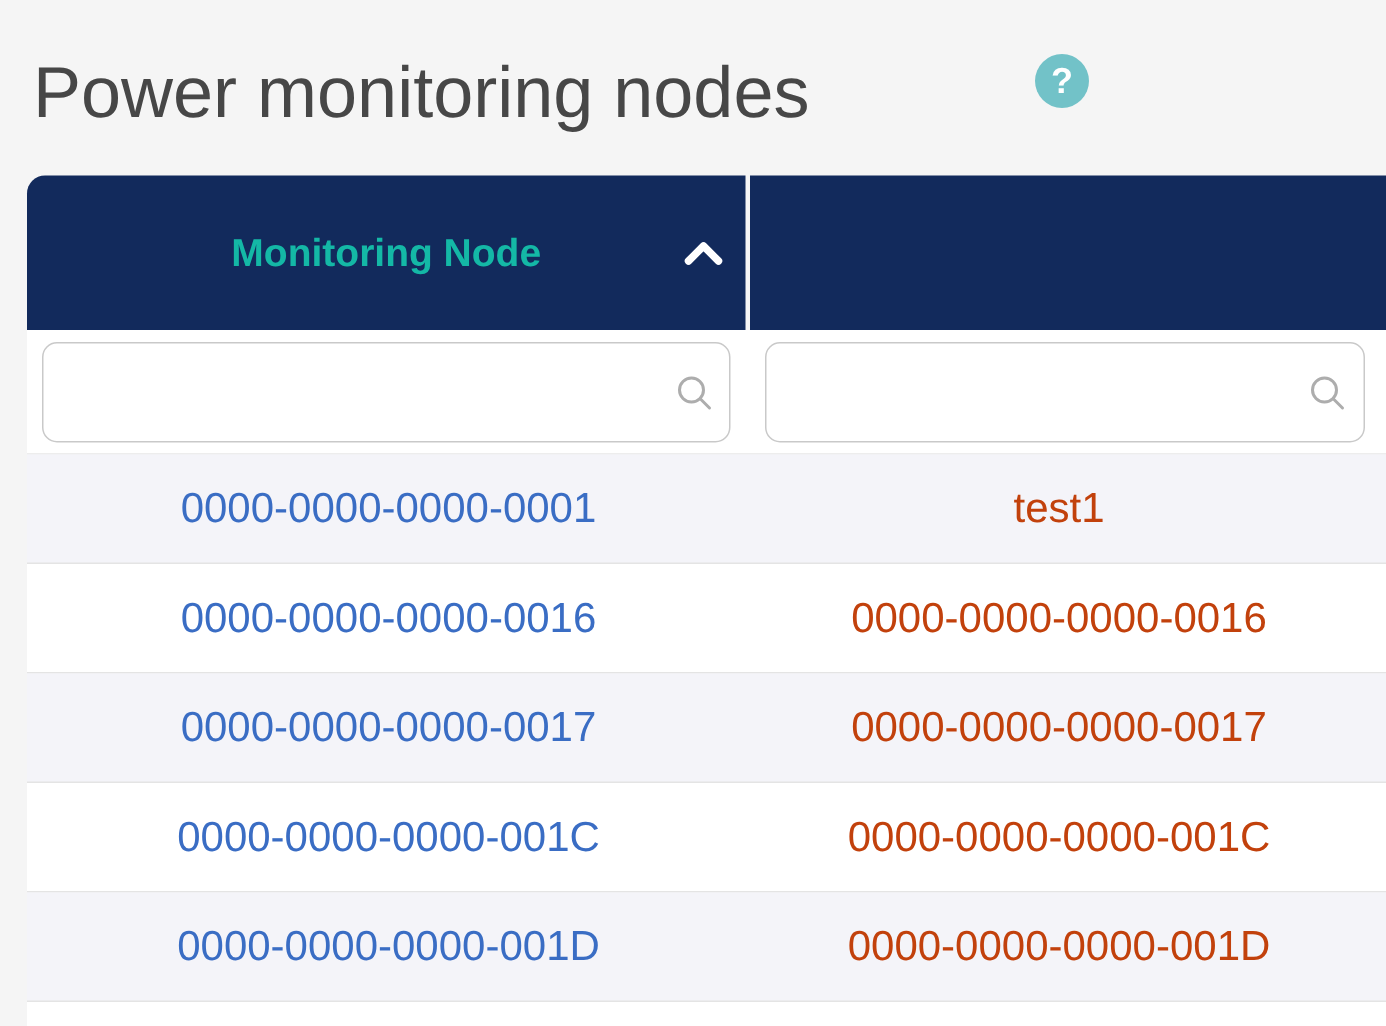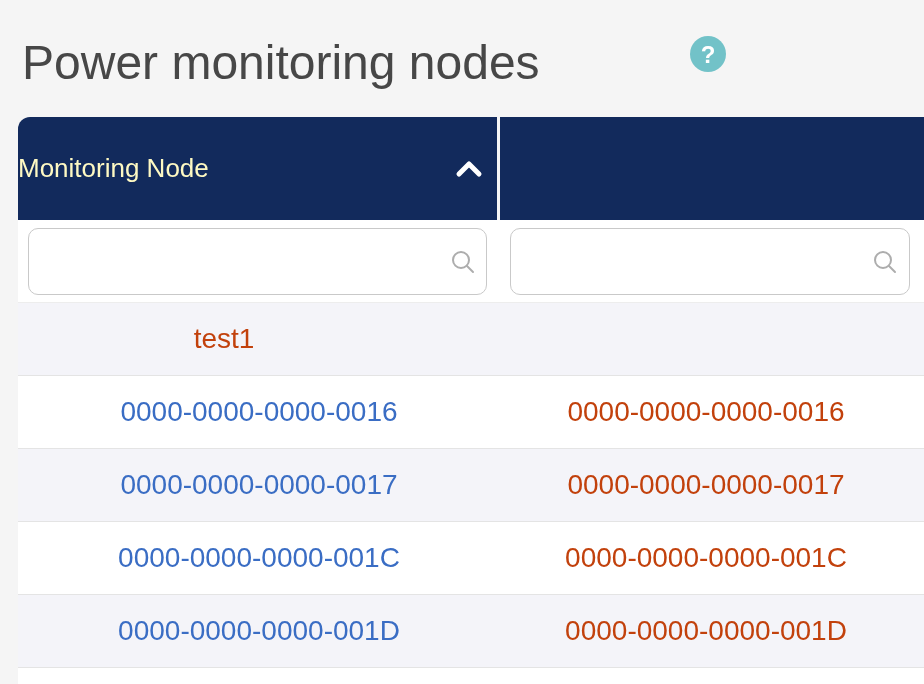--- a/index.html
+++ b/index.html
@@ -50,24 +50,25 @@
     width: 906px;
     height: 567px;
   }
   .thead {
     display: flex;
     height: 103px;
     gap: 3px;
   }
   .th {
     background: #122a5c;
-    color: #fef9c3;
+    color: #14b8a6;
     display: flex;
     align-items: center;
-    font-weight: 400;
+    justify-content: center;
+    font-weight: 700;
     font-size: 26px;
     position: relative;
     cursor: pointer;
   }
   .th-1 { width: 479px; border-top-left-radius: 12px; }
   .th-2 { width: 412px; }
   .th-3 { flex: 1; cursor: default; }
   .sort-icon {
     position: absolute;
     right: 14px;
@@ -160,20 +161,21 @@
     </svg>
     <input class="filter-input filter-input-2" type="text" value="" style="">
     <svg class="search-icon search-icon-2" width="26" height="26" viewBox="0 0 26 26">
       <circle cx="11" cy="11" r="8" fill="none" stroke="#adadad" stroke-width="2"></circle>
       <line x1="17" y1="17" x2="23" y2="23" stroke="#adadad" stroke-width="2" stroke-linecap="round"></line>
     </svg>
   </div>
 
   <div class="tbody">
     <div class="row alt">
+      <div class="cell-node"><a class="node-link">0000-0000-0000-0001</a></div>
       <div class="cell-name">test1</div>
     </div>
     <div class="row">
       <div class="cell-node"><a class="node-link">0000-0000-0000-0016</a></div>
       <div class="cell-name">0000-0000-0000-0016</div>
     </div>
     <div class="row alt">
       <div class="cell-node"><a class="node-link">0000-0000-0000-0017</a></div>
       <div class="cell-name">0000-0000-0000-0017</div>
     </div>

